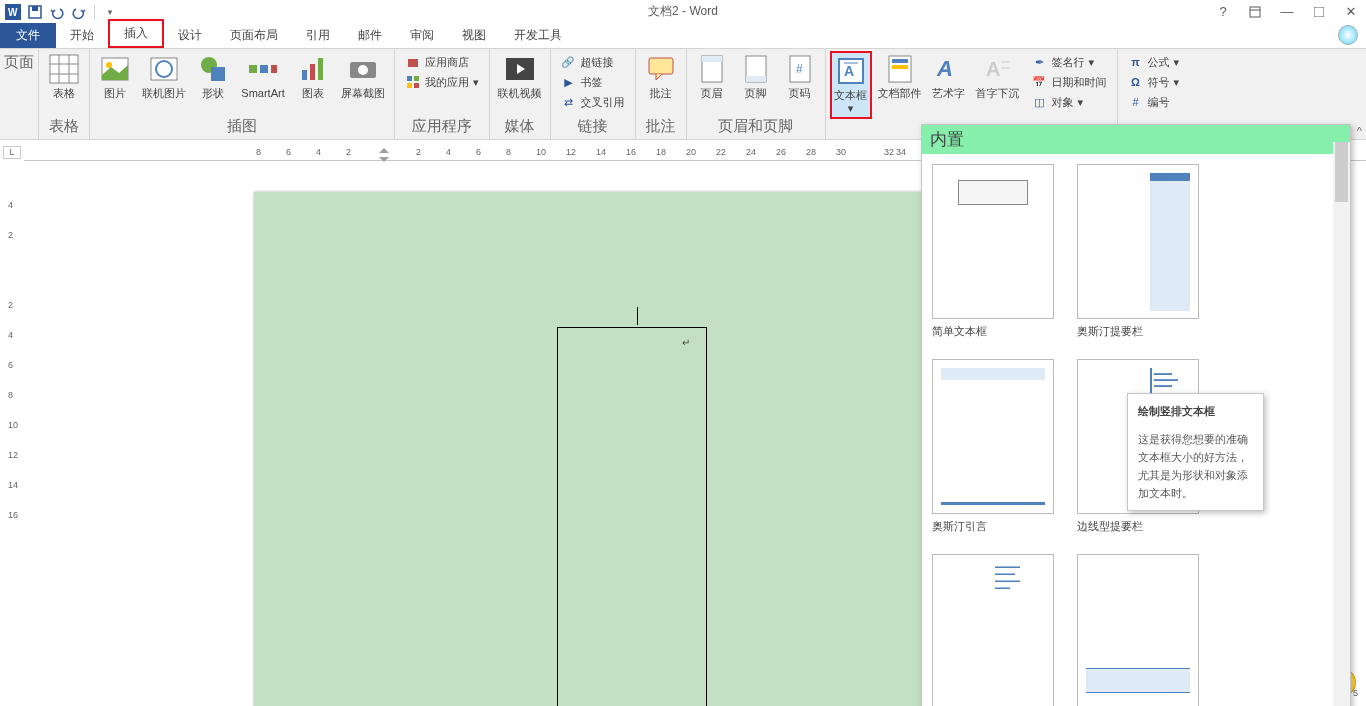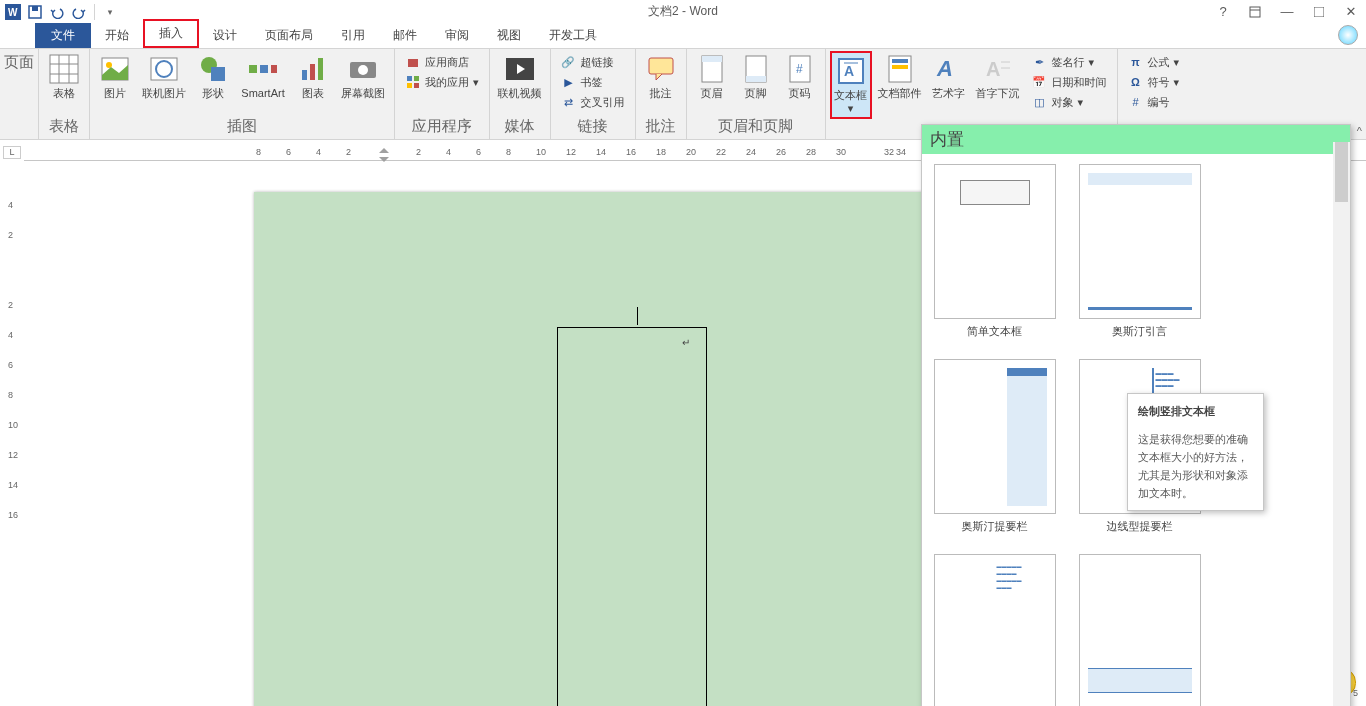--- a/index.html
+++ b/index.html
@@ -7,21 +7,21 @@
 
 .titlebar { height: 23px; background: #fff; display: flex; align-items: center; position: relative; }
 .qat { display: flex; align-items: center; gap: 2px; padding-left: 3px; }
 .qat-icon { width: 20px; height: 20px; display: flex; align-items: center; justify-content: center; color: #2b579a; cursor: pointer; }
 .qat-sep { width: 1px; height: 16px; background: #d4d4d4; margin: 0 3px; }
 .title-center { position: absolute; left: 50%; transform: translateX(-50%); color: #5a5a5a; font-size: 12px; }
 .title-right { position: absolute; right: 5px; display: flex; gap: 12px; align-items: center; color: #5a5a5a; }
 .win-btn { width: 20px; height: 20px; display: flex; align-items: center; justify-content: center; cursor: pointer; font-size: 13px; }
 
 .tabs-row { height: 25px; display: flex; align-items: flex-end; padding-left: 0; position: relative; }
-.file-tab { background: #2b579a; color: #fff; padding: 4px 16px; font-size: 12px; cursor: pointer; margin-left: 35px; }
+.file-tab { background: #2b579a; color: #fff; padding: 4px 16px; font-size: 12px; cursor: pointer; }
 .tab { padding: 4px 14px; font-size: 12px; color: #444; cursor: pointer; }
 .tab.hl { border: 2px solid #e81123; }
 .smiley { position: absolute; right: 8px; top: 2px; width: 20px; height: 20px; border-radius: 50%; background: radial-gradient(#fff, #5bd3ff); border: 1px solid #aaa; }
 
 .ribbon { height: 92px; background: #f1f1f1; border-top: 1px solid #d4d4d4; border-bottom: 1px solid #d4d4d4; display: flex; position: relative; }
 .rgroup { display: flex; flex-direction: column; align-items: center; border-right: 1px solid #d4d4d4; padding: 2px 4px 0 4px; }
 .rgroup-items { display: flex; flex: 1; align-items: flex-start; gap: 2px; }
 .rgroup-label { font-size: 15px; color: #666; padding: 2px 0 3px 0; }
 .big-btn { display: flex; flex-direction: column; align-items: center; width: 42px; padding: 2px; cursor: pointer; }
 .big-btn .ico { width: 32px; height: 32px; display: flex; align-items: center; justify-content: center; margin-bottom: 2px; }
@@ -44,21 +44,21 @@
 
 .doc-area { position: absolute; left: 24px; top: 162px; right: 0; bottom: 0; background: #fff; overflow: hidden; }
 .page { position: absolute; left: 230px; top: 30px; width: 870px; height: 600px; background: #c4e0c4; box-shadow: 0 0 3px rgba(0,0,0,0.3); }
 .cursor-line { position: absolute; left: 383px; top: 115px; width: 1px; height: 18px; background: #000; }
 .textbox-rect { position: absolute; left: 303px; top: 135px; width: 150px; height: 440px; border: 1.5px solid #000; }
 .para-mark { position: absolute; left: 428px; top: 145px; font-size: 10px; color: #444; }
 
 .dropdown { position: absolute; left: 921px; top: 124px; width: 430px; background: #fff; border: 1px solid #c6c6c6; box-shadow: 2px 2px 6px rgba(0,0,0,0.25); z-index: 100; }
 .dd-header { background: #86efac; font-size: 17px; color: #444; padding: 3px 8px; font-weight: normal; }
 .dd-gallery { display: flex; flex-wrap: wrap; padding: 10px 10px 0 10px; gap: 20px; position: relative; }
-.dd-item { display: flex; flex-direction: column; align-items: center; width: 125px; cursor: pointer; }
+.dd-item { display: flex; flex-direction: column; width: 125px; cursor: pointer; }
 .dd-thumb { width: 122px; height: 155px; border: 1px solid #bbb; background: #fff; position: relative; margin-bottom: 5px; }
 .dd-caption { font-size: 11px; color: #444; }
 .dd-scroll { position: absolute; right: 0; top: 17px; width: 17px; bottom: 0; background: #f1f1f1; }
 .dd-scroll-thumb { position: absolute; top: 0; left: 2px; right: 2px; height: 60px; background: #cdcdcd; }
 
 .tooltip { position: absolute; left: 1127px; top: 393px; width: 137px; background: #fff; border: 1px solid #c6c6c6; box-shadow: 2px 2px 6px rgba(0,0,0,0.25); padding: 8px 10px; font-size: 11px; color: #5a5a5a; z-index: 200; line-height: 18px; }
 .tooltip .tt-title { font-weight: bold; color: #444; margin-bottom: 4px; }
 
 .bulb { position: absolute; right: 10px; bottom: 10px; width: 28px; height: 28px; background: radial-gradient(#fff89a, #ffc107); border-radius: 50% 50% 45% 45%; border: 1px solid #d4a000; }
 .bulb::after { content: '5'; position: absolute; right: -3px; bottom: -3px; font-size: 9px; color: #666; }
@@ -430,30 +430,30 @@
   <div class="dd-header">内置</div>
   <div class="dd-gallery">
     <div class="dd-item">
       <div class="dd-thumb">
           <div style="position:absolute;left:25px;top:15px;width:70px;height:25px;border:1px solid #888;background:#f5f5f5"></div>
         </div>
       <div class="dd-caption">简单文本框</div>
     </div>
     <div class="dd-item">
       <div class="dd-thumb">
+          <div style="position:absolute;right:8px;top:8px;width:40px;height:138px;background:#deebf7;border-top:8px solid #4f81bd"></div>
+        </div>
+      <div class="dd-caption">奥斯汀提要栏</div>
+    </div>
+    <div class="dd-item">
+      <div class="dd-thumb">
           <div style="position:absolute;left:8px;top:8px;right:8px;height:12px;background:#deebf7"></div>
           <div style="position:absolute;left:8px;bottom:8px;right:8px;height:3px;background:#4f81bd"></div>
         </div>
       <div class="dd-caption">奥斯汀引言</div>
-    </div>
-    <div class="dd-item">
-      <div class="dd-thumb">
-          <div style="position:absolute;right:8px;top:8px;width:40px;height:138px;background:#deebf7;border-top:8px solid #4f81bd"></div>
-        </div>
-      <div class="dd-caption">奥斯汀提要栏</div>
     </div>
     <div class="dd-item">
       <div class="dd-thumb">
           <div style="position:absolute;right:8px;top:8px;width:40px;height:90px;border-left:2px solid #4f81bd">
             <div style="font-size:6px;color:#4f81bd;padding:2px">▬▬▬<br>▬▬▬▬<br>▬▬▬</div>
           </div>
         </div>
       <div class="dd-caption">边线型提要栏</div>
     </div>
     <div class="dd-item">

